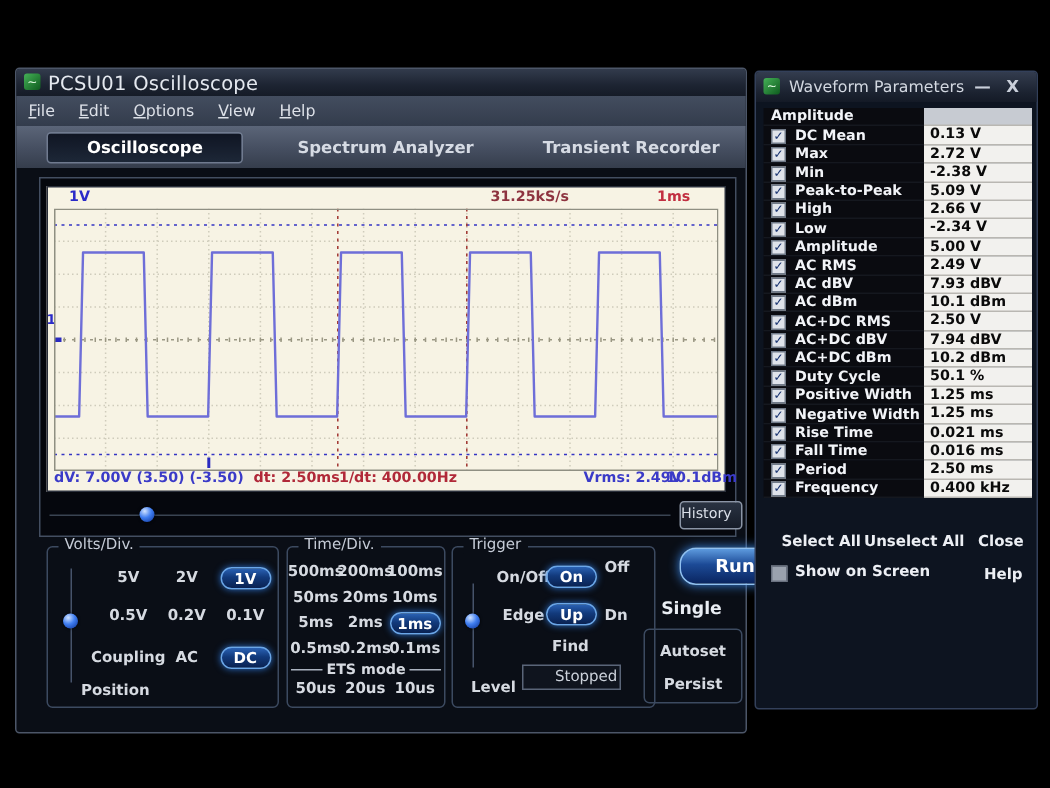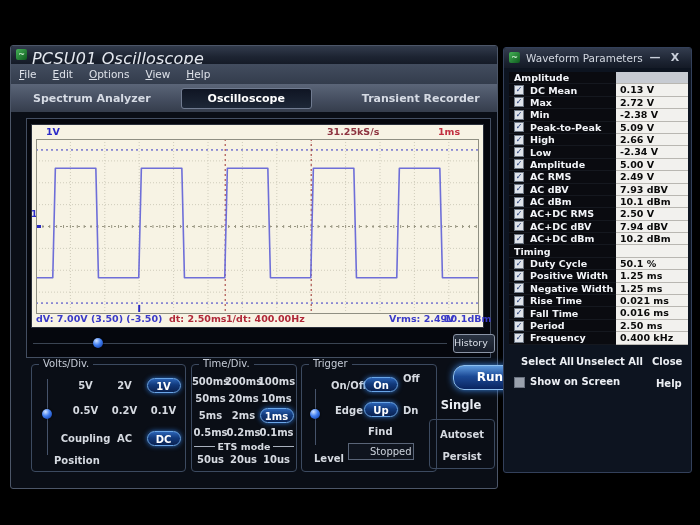--- a/index.html
+++ b/index.html
@@ -8,21 +8,21 @@
 
   
   .main-win{position:absolute;left:10px;top:45px;width:488px;height:444px;
             background:#0a0e16;border:1px solid #4c5668;border-radius:3px;box-sizing:border-box;}
   .titlebar{position:absolute;left:0;top:0;width:100%;height:18px;
             background:linear-gradient(180deg,#323b4c 0%,#1d2432 60%,#151b27 100%);
             border-radius:2px 2px 0 0;}
   .app-icon{position:absolute;left:5px;top:3px;width:11px;height:11px;border-radius:2px;
             background:linear-gradient(135deg,#45b257 0%,#0e5a1e 100%);color:#eaffea;
             font-size:8px;line-height:11px;text-align:center;}
-  .win-title{position:absolute;left:21px;top:3px;font-size:16px;color:#e4e8ef;letter-spacing:.2px;font-style:italic;}
+  .win-title{position:absolute;left:21px;top:3px;font-size:13px;color:#e4e8ef;letter-spacing:.2px;}
   .menubar{position:absolute;left:0;top:18px;width:100%;height:20px;
            background:linear-gradient(180deg,#434d5f 0%,#333c4c 100%);
            display:flex;align-items:center;padding-left:8px;box-sizing:border-box;gap:16px;}
   .menu-item{font-size:10.5px;color:#dde1e8;cursor:default;}
   .menu-item u{text-decoration:underline;}
   .tabbar{position:absolute;left:0;top:38px;width:100%;height:28px;
           background:linear-gradient(180deg,#5b6578 0%,#454e60 55%,#353d4c 100%);
           display:flex;align-items:center;}
   .tab{font-size:11px;font-weight:bold;color:#d6dbe4;padding:2px 10px;cursor:default;}
   .tab.active{background:linear-gradient(180deg,#0f1523 0%,#1d2737 100%);
@@ -95,21 +95,21 @@
   .params-win{position:absolute;left:503px;top:47px;width:189px;height:426px;
               background:#0d1420;border:1px solid #33405a;border-radius:3px;box-sizing:border-box;}
   .p-titlebar{position:absolute;left:0;top:0;width:100%;height:20px;
               background:linear-gradient(180deg,#333c4e 0%,#1b2230 70%,#141a26 100%);border-radius:2px 2px 0 0;}
   .p-title{position:absolute;left:22px;top:4px;font-size:10.5px;color:#d3d8e1;}
   .p-btn{position:absolute;top:3px;font-size:11px;font-weight:bold;color:#c9cfda;width:16px;text-align:center;}
   .p-min{right:28px;} .p-close{right:8px;}
   .ptable{position:absolute;left:5px;top:24px;width:179px;}
   .prow{display:flex;height:12.4px;}
   .plabel{width:107px;background:#0a0b10;color:#f2f4f8;font-size:9.5px;font-weight:bold;
-          display:flex;align-items:center;border-bottom:1px solid #15181f;box-sizing:border-box;}
+          display:flex;align-items:flex-end;border-bottom:1px solid #15181f;box-sizing:border-box;}
   .plabel .txt{padding-left:3px;}
   .prow.sec .plabel .txt{padding-left:5px;}
   .pcheck{display:inline-block;width:8px;height:8px;margin:0 3px 0 5px;background:#dfe3ea;
           border:1px solid #707a88;color:#16306e;font-size:8px;line-height:8px;text-align:center;box-sizing:content-box;}
   .pvalue{width:72px;background:#f2f1ee;color:#0a0a0a;font-size:9.5px;font-weight:bold;
           line-height:12.4px;padding-left:4px;border-bottom:1px solid #b9b7b2;box-sizing:border-box;white-space:nowrap;}
   .pvalue.head{background:#c7cbd2;}
   .p-foot{position:absolute;width:100%;color:#eceff4;font-size:10px;font-weight:bold;}
   .pf{position:absolute;white-space:nowrap;cursor:default;}
   .sos-check{position:absolute;width:9px;height:9px;background:#9aa2ae;border:1px solid #6a7280;}
@@ -128,22 +128,22 @@
 
     <div class="menubar">
         <span class="menu-item"><u>F</u>ile</span>
         <span class="menu-item"><u>E</u>dit</span>
         <span class="menu-item"><u>O</u>ptions</span>
         <span class="menu-item"><u>V</u>iew</span>
         <span class="menu-item"><u>H</u>elp</span>
       </div>
 
     <div class="tabbar">
+        <span class="tab active">Oscilloscope</span>
         <span class="tab t2">Spectrum Analyzer</span>
-        <span class="tab active">Oscilloscope</span>
         <span class="tab t3">Transient Recorder</span>
       </div>
 
     <div class="scope-panel">
       <div class="crt">
         <span class="crt-label lab-volt">1V</span>
         <span class="crt-label lab-rate">31.25kS/s</span>
         <span class="crt-label lab-time">1ms</span>
         <span class="crt-label chan-marker">1</span>
         <svg id="scope-svg" style="position:absolute;left:4px;top:14px;" width="443" height="175">
@@ -419,26 +419,20 @@
           </div>
           <div class="pvalue">7.94 dBV</div>
         </div>
         <div class="prow">
           <div class="plabel">
             <span class="pcheck">✓</span>
             <span class="txt">AC+DC dBm</span>
           </div>
           <div class="pvalue">10.2 dBm</div>
         </div>
-        <div class="prow sec">
-          <div class="plabel">
-            <span class="txt">Timing</span>
-          </div>
-          <div class="pvalue"></div>
-        </div>
         <div class="prow">
           <div class="plabel">
             <span class="pcheck">✓</span>
             <span class="txt">Duty Cycle</span>
           </div>
           <div class="pvalue">50.1 %</div>
         </div>
         <div class="prow">
           <div class="plabel">
             <span class="pcheck">✓</span>

